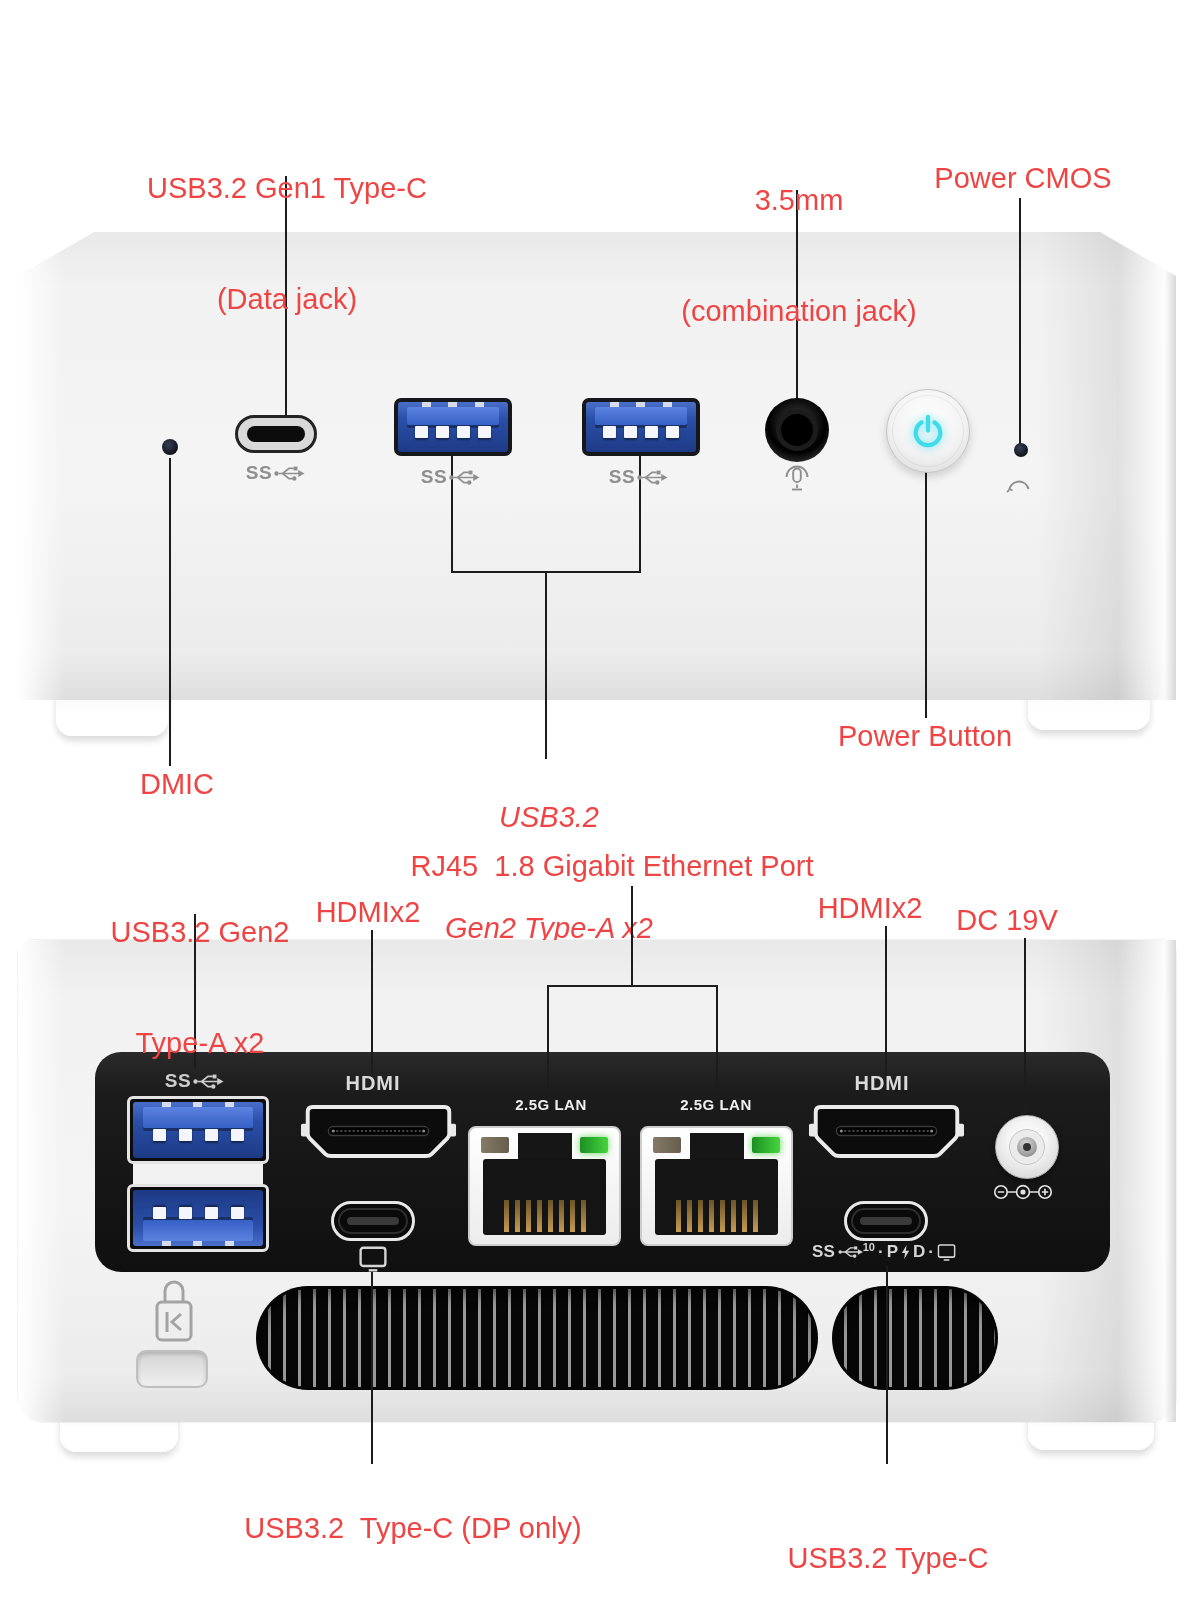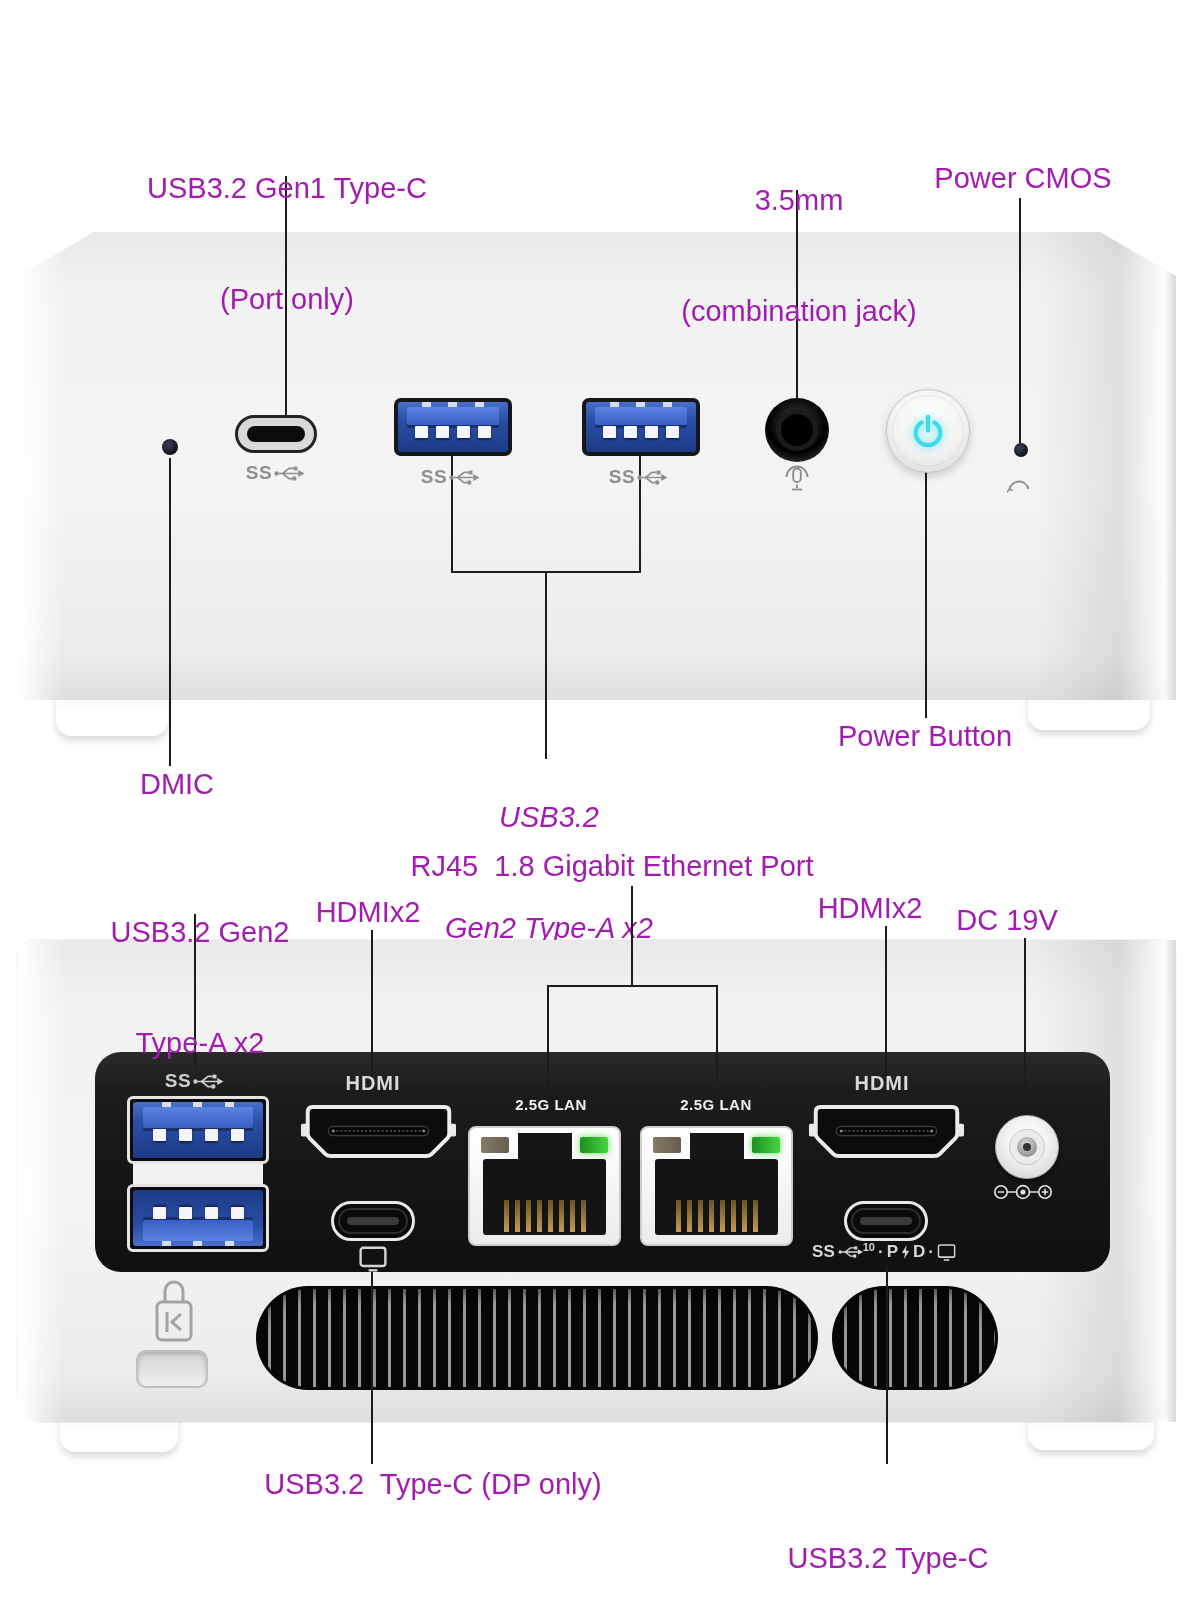--- a/index.html
+++ b/index.html
@@ -1,20 +1,20 @@
 <!DOCTYPE html>
 <html><head>
 <meta charset="utf-8">
 <style>
   html,body{margin:0;padding:0;background:#ffffff;}
   #stage{position:relative;width:1200px;height:1600px;background:#ffffff;overflow:hidden;
          font-family:"Liberation Sans","DejaVu Sans",sans-serif;}
 
   
-  .label{position:absolute;font-size:29px;line-height:37px;color:#a21caf;text-align:center;
+  .label{position:absolute;font-size:29px;line-height:37px;color:#ef4444;text-align:center;
          white-space:pre;transform:translateX(-50%);}
   .v-line{position:absolute;width:2px;background:#1c1c1c;}
   .h-line{position:absolute;height:2px;background:#1c1c1c;}
 
   
   .chassis{position:absolute;left:18px;width:1158px;
            background:linear-gradient(180deg,#e9e9e9 0%,#f2f2f2 12%,#f4f4f4 55%,#ececec 90%,#dedede 100%);}
   .chassis::before{content:"";position:absolute;inset:0;pointer-events:none;
            background:linear-gradient(90deg,#ffffff 0%,rgba(255,255,255,0) 4%,rgba(0,0,0,0) 88%,
                       rgba(0,0,0,0.08) 95%,rgba(255,255,255,0.85) 99%,#d8d8d8 100%);}
@@ -272,21 +272,21 @@
         </svg>
     </span>
     <span class="icon" style="left:1019px;top:468px;">
       <svg width="28" height="26" viewBox="0 0 28 26">
           <use href="#i-headphone"></use>
         </svg>
     </span>
 
     <div class="label" style="left:287px;top:96px;">
       <div>USB3.2 Gen1 Type-C</div>
-      <div>(Port only)</div>
+      <div>(Data jack)</div>
     </div>
     <div class="label" style="left:799px;top:108px;">
       <div>3.5mm</div>
       <div>(combination jack)</div>
     </div>
     <div class="label" style="left:1023px;top:160px;">Power CMOS</div>
     <div class="label" style="left:925px;top:718px;">Power Button</div>
     <div class="label" style="left:177px;top:766px;">DMIC</div>
     <div class="label" style="left:549px;top:725px;font-style:italic;">
       <div>USB3.2</div>
@@ -450,20 +450,20 @@
     </span>
 
     <div class="label" style="left:200px;top:840px;">
       <div>USB3.2 Gen2</div>
       <div>Type-A x2</div>
     </div>
     <div class="label" style="left:368px;top:894px;">HDMIx2</div>
     <div class="label" style="left:612px;top:848px;">RJ45  1.8 Gigabit Ethernet Port</div>
     <div class="label" style="left:870px;top:890px;">HDMIx2</div>
     <div class="label" style="left:1007px;top:902px;">DC 19V</div>
-    <div class="label" style="left:413px;top:1466px;margin-left:20px;">USB3.2  Type-C (DP only)</div>
+    <div class="label" style="left:413px;top:1510px;">USB3.2  Type-C (DP only)</div>
     <div class="label" style="left:888px;top:1466px;">
       <div>USB3.2 Type-C</div>
       
     </div>
   </div>
 
 </div>
 
 </body></html>

